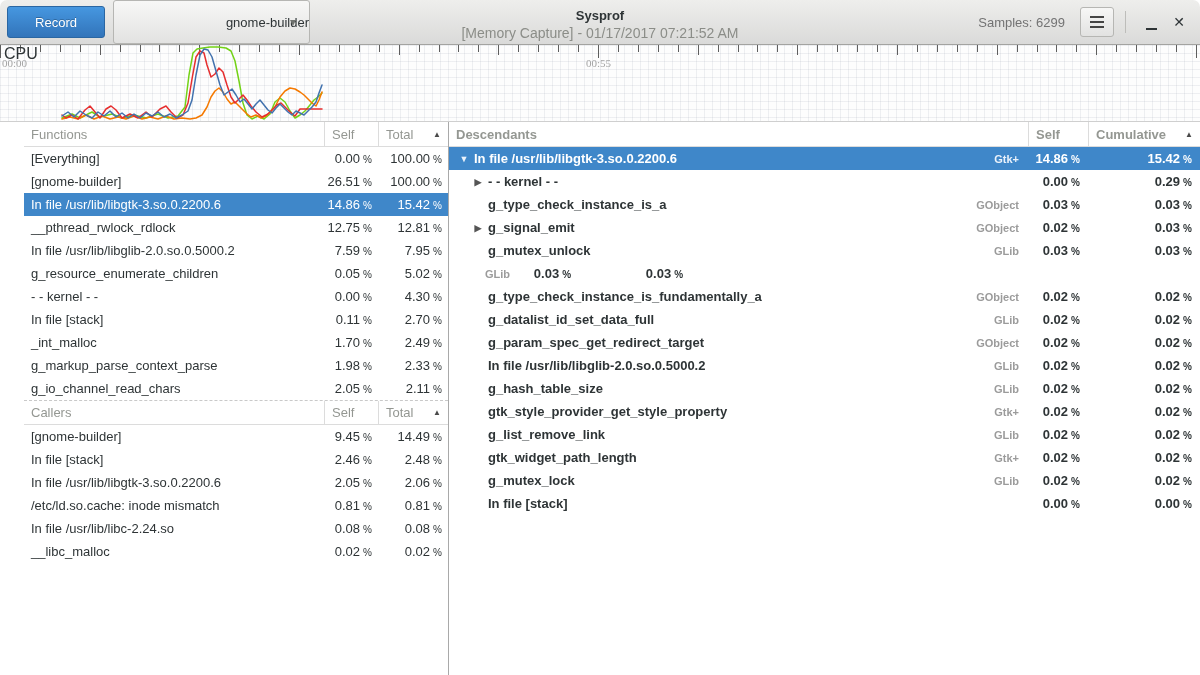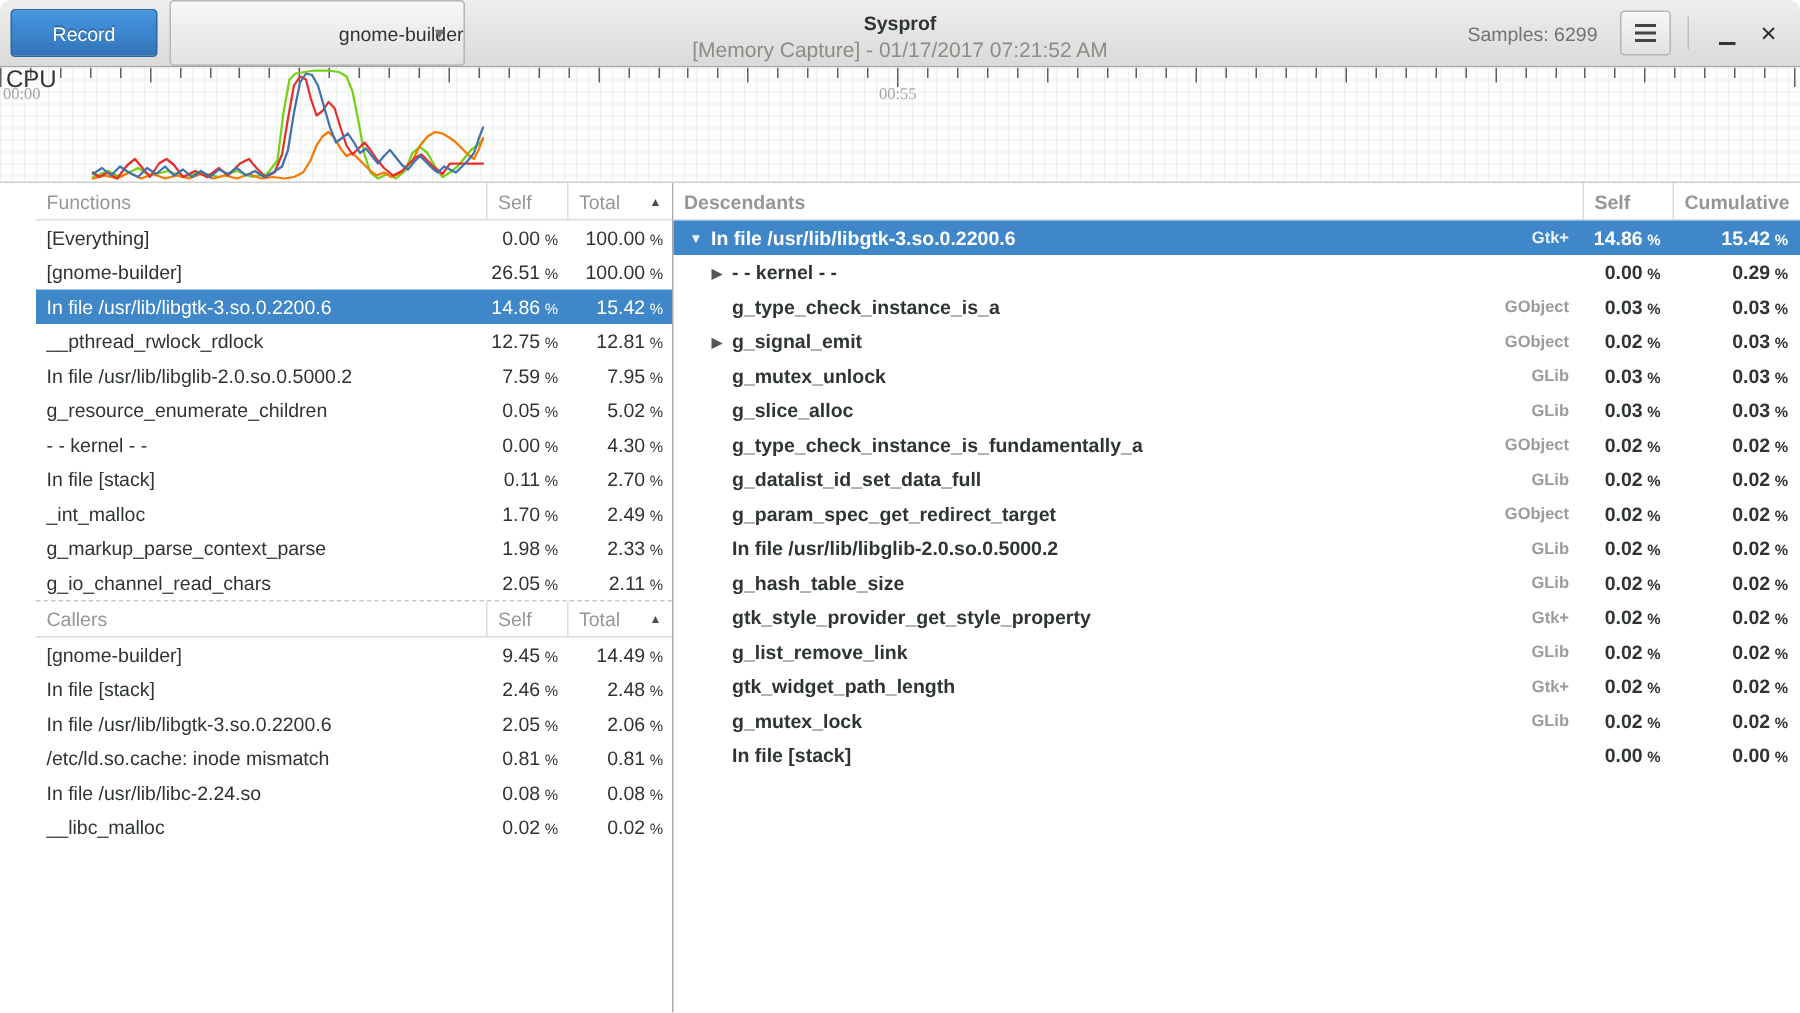--- a/index.html
+++ b/index.html
@@ -53,21 +53,21 @@
   .left  { width:449px; flex:none; border-right:1px solid #a9a9a9; display:flex; flex-direction:column;padding-left:24px; }
   .right { flex:1; display:flex; flex-direction:column;font-weight:bold; }
 
   .thead { height:25px; flex:none; display:flex; align-items:stretch;
     border-bottom:1px solid #dcdcdc; color:#949792; background:#fff; }
   .th { display:flex; align-items:center; padding:0 7px; white-space:nowrap; }
   .th.tname { flex:1; }
   .th.num { border-left:1px solid #dcdcdc; justify-content:space-between; }
   .sort-arrow { font-size:8px; color:#4a4a4a; margin-left:6px; }
   .cSelfL { width:54px; } .cTotL { width:70px; }
-  .cSelfR { width:60px; } .cCumR { width:85px; }
+  .cSelfR { width:60px; } .cCumR { width:112px; }
 
   .trow { height:23px; flex:none; display:flex; align-items:center; white-space:nowrap; }
   .trow .name { flex:1; padding-left:7px; overflow:hidden; }
   .cell.num { text-align:right; padding-right:6px; }
   .trow .cSelfL, .trow .cTotL { flex:none; }
   .trow .cSelfR, .trow .cCumR { flex:none; padding-right:8px; }
   .pct { font-size:10px; margin-left:3px; }
   .selected { background:#3f87c9; color:#fff; }
   .selected .tag, .selected .expander { color:#eaf2fb !important; }
 
@@ -342,21 +342,20 @@
             </div>
             <div class="trow drow">
               <span class="expander" style="margin-left: 22px;"></span>
               <div class="cell name">g_mutex_unlock</div>
               <span class="tag">GLib</span>
               <div class="cell num cSelfR"><span class="val">0.03</span><span class="pct">%</span></div>
               <div class="cell num cCumR"><span class="val">0.03</span><span class="pct">%</span></div>
             </div>
             <div class="trow drow">
               <span class="expander" style="margin-left: 22px;"></span>
-              <div class="cell name">g_slice_alloc</div>
               <span class="tag">GLib</span>
               <div class="cell num cSelfR"><span class="val">0.03</span><span class="pct">%</span></div>
               <div class="cell num cCumR"><span class="val">0.03</span><span class="pct">%</span></div>
             </div>
             <div class="trow drow">
               <span class="expander" style="margin-left: 22px;"></span>
               <div class="cell name">g_type_check_instance_is_fundamentally_a</div>
               <span class="tag">GObject</span>
               <div class="cell num cSelfR"><span class="val">0.02</span><span class="pct">%</span></div>
               <div class="cell num cCumR"><span class="val">0.02</span><span class="pct">%</span></div>

